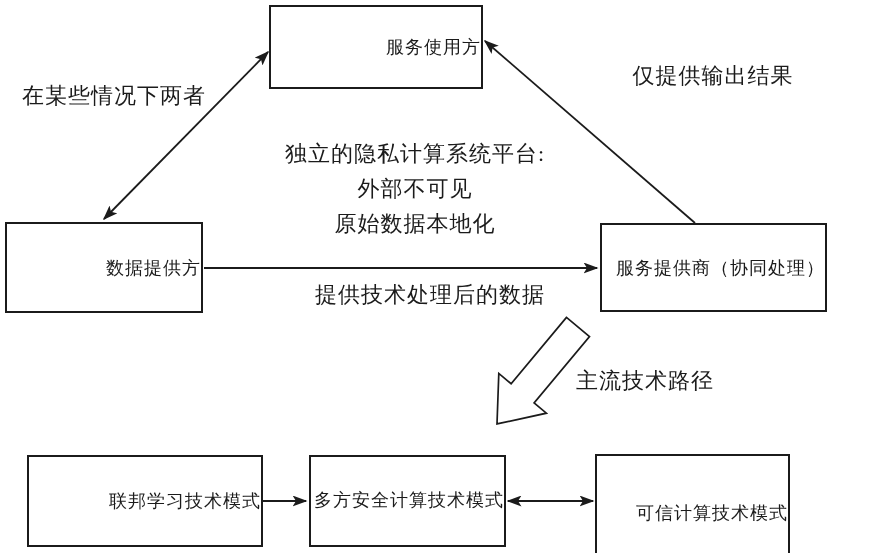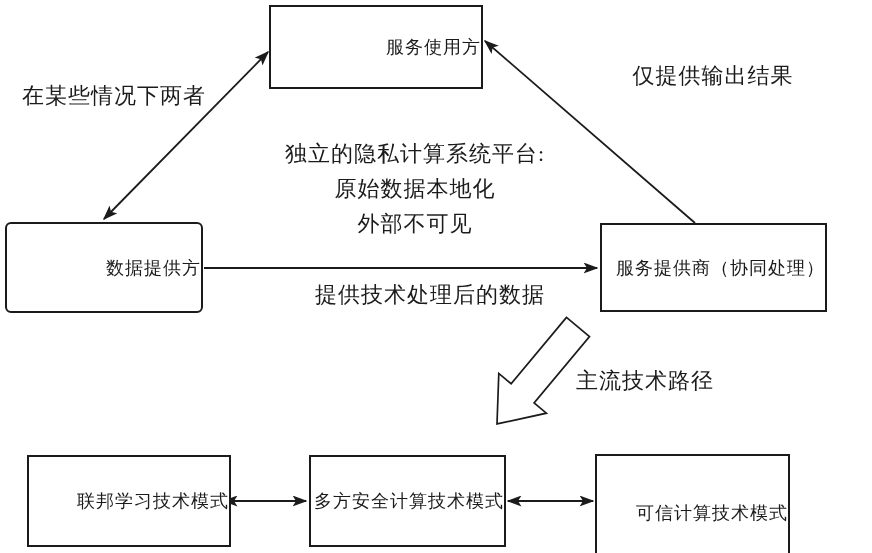--- a/index.html
+++ b/index.html
@@ -66,55 +66,55 @@
 
     <line class="ln" x1="508" y1="501" x2="593" y2="501" marker-start="url(#ah)" marker-end="url(#ah)"></line>
 
     <polygon class="hollow" points="566.5,317.4 511.1,383.7 498.8,373.4 497.0,423.9 546.4,413.2 534.1,402.9 589.5,336.6"></polygon>
   </svg>
 
   <div class="box" style="left:269px; top:5px; width:214px; height:84px;">
     <div>服务使用方</div>
   </div>
 
-  <div class="box" style="left:5px; top:222px; width:198px; height:91px;border-radius:6px;">
+  <div class="box" style="left:5px; top:222px; width:198px; height:91px;">
     <div>数据提供方</div>
   </div>
 
   <div class="box" style="left:600px; top:223px; width:227px; height:89px;">
     <div>服务提供商</div>
     <div>（协同处理）</div>
   </div>
 
-  <div class="box" style="left:27px; top:455px; width:204px; height:92px;">
+  <div class="box" style="left:27px; top:455px; width:236px; height:92px;">
     <div>联邦学习</div>
     <div>技术模式</div>
   </div>
 
-  <div class="box" style="left:309px; top:455px; width:197px; height:92px;">
+  <div class="box" style="left:309px; top:455px; width:197px; height:92px;font-family:Liberation Mono, monospace;">
     <div>多方安全计算</div>
     <div>技术模式</div>
   </div>
 
   <div class="box" style="left:595px; top:454px; width:195px; height:118px;">
     <div>可信计算</div>
     <div>技术模式</div>
   </div>
 
   <div class="lbl" style="left:8px; top:78px; width:212px;">
     <div>在某些情况下两者</div>
   </div>
 
   <div class="lbl" style="left:562px; top:58px; width:302px;">
     <div>仅提供输出结果</div>
   </div>
 
   <div class="lbl" style="left:255px; top:136px; width:320px;">
     <div>独立的隐私计算系统平台:</div>
+    <div>外部不可见</div>
     <div>原始数据本地化</div>
-    <div>外部不可见</div>
   </div>
 
   <div class="lbl" style="left:280px; top:277px; width:300px;">提供技术处理后的数据</div>
 
   <div class="lbl" style="left:570px; top:363px; width:150px;">主流技术路径</div>
 
 </div>
 
 </body></html>

